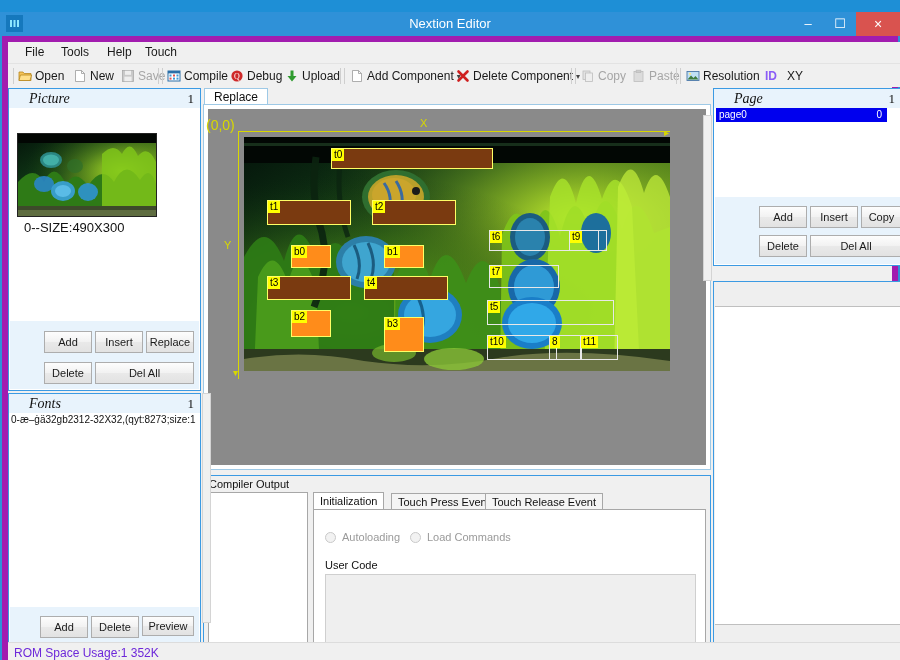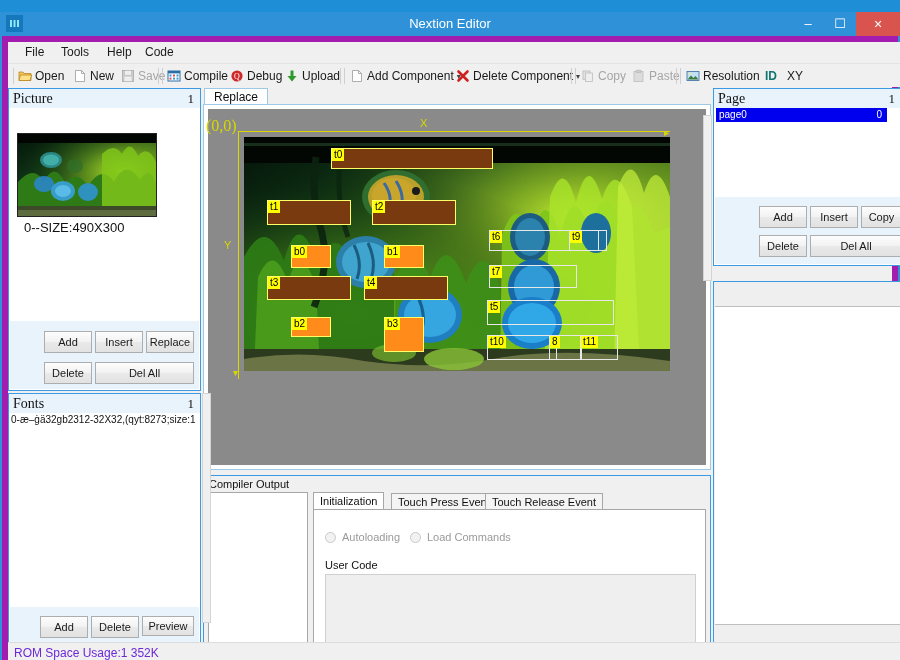--- a/index.html
+++ b/index.html
@@ -78,21 +78,21 @@
     border:1px solid #3b9ae3;
     background:#ffffff;
   }
   .panel-head {
     position:absolute; left:0; top:0; right:0; height:19px;
     background:#e8f3fc;
     font-family:"Liberation Serif", serif;
     font-size:14px; color:#111;
     line-height:19px;
   }
-  .panel-head .ht { position:absolute; left:4px; top:0; }
+  .panel-head .ht { position:absolute; left:20px; top:0;font-style:italic; }
   .panel-head .hn { position:absolute; right:6px; top:0; font-size:13px;}
   .panel-list {
     position:absolute; left:1px; right:1px;
     background:#ffffff;
     overflow:hidden;
   }
   .panel-foot {
     position:absolute; left:1px; right:1px; bottom:1px;
     background:#e8f3fc;
   }
@@ -154,21 +154,21 @@
     border:1px solid #9ec9e6;
     background:#ffffff;
   }
   #canvas {
     position:absolute; left:4px; top:4px; width:498px; height:356px;
     background:#8a8a8a;
   }
   
   #axis-h { position:absolute; left:30px; top:22px; width:432px; height:1px; background:#d8d800; }
   #axis-v { position:absolute; left:30px; top:22px; width:1px; height:248px; background:#d8d800; }
-  #axis-origin { position:absolute; left:-2px; top:8px; color:#d8d800; font-size:16px;font-family:Liberation Serif, serif;}
+  #axis-origin { position:absolute; left:-2px; top:8px; color:#d8d800; font-size:14px;}
   #axis-x-lab { position:absolute; left:212px; top:8px; color:#d8d800; font-size:11px;}
   #axis-y-lab { position:absolute; left:16px; top:130px; color:#d8d800; font-size:11px;}
   #arrow-x { position:absolute; left:456px; top:18px; color:#d8d800; font-size:10px; }
   #arrow-y { position:absolute; left:25px; top:258px; color:#d8d800; font-size:10px; }
 
   #screenimg {
     position:absolute; left:36px; top:28px; width:426px; height:234px;
     overflow:hidden;
     background:#06120a;
   }
@@ -268,21 +268,21 @@
     <div class="wbtn" id="btn-max">☐</div>
     <div class="wbtn" id="btn-close">×</div>
   </div>
 
   <div id="client">
 
     <div id="menubar">
       <div class="menu-item" style="left:10px">File</div>
       <div class="menu-item" style="left:46px">Tools</div>
       <div class="menu-item" style="left:92px">Help</div>
-      <div class="menu-item" style="left:130px">Code</div>
+      <div class="menu-item" style="left:130px">Touch</div>
     </div>
 
     <div id="toolbar">
       <div class="sep" style="left:5px;"></div>
 
       <div class="tb" style="left:10px">
         <span class="tbicon">
           <svg width="14" height="14" viewBox="0 0 14 14">
             <path d="M1 3 h4 l1.2 1.5 H13 v7 H1 z" fill="#f5c45a" stroke="#b88820" stroke-width="0.8"></path>
             <path d="M2.4 6 H13.6 L12 11.5 H1 z" fill="#ffdf8a" stroke="#b88820" stroke-width="0.8"></path>
@@ -392,21 +392,21 @@
       <div class="tb" style="left:678px">
         <span class="tbicon">
           <svg width="14" height="14" viewBox="0 0 14 14">
             <rect x="1" y="2.5" width="12" height="9" fill="#bfe0f5" stroke="#4a78a8" stroke-width="0.9"></rect>
             <path d="M1.5 10.5 L5 6.5 L7.5 9 L9.5 7 L12.5 10.5 z" fill="#3f7c3f"></path>
             <circle cx="4" cy="4.8" r="1.1" fill="#ffe680"></circle>
           </svg>
         </span><span>Resolution</span>
       </div>
 
-      <div class="tb" style="left:757px; color:#0f766e; font-weight:bold;">ID</div>
+      <div class="tb" style="left:757px; color:#8b5cf6; font-weight:bold;">ID</div>
       <div class="tb" style="left:779px">XY</div>
     </div>
 
     <div class="panel" id="picture-panel" style="left:0px; top:46px; width:193px; height:303px;">
       <div class="panel-head">
         <span class="ht">Picture</span>
         <span class="hn">1</span>
       </div>
       <div class="panel-list" style="top:19px; height:215px;">
         <div id="pic-thumb">
@@ -561,33 +561,33 @@
             </div>
             <div class="comp btn" style="left:140px; top:108px; width:40px; height:23px;">
               <span class="lbl">b1</span>
             </div>
             <div class="comp text" style="left:23px; top:139px; width:84px; height:24px;">
               <span class="lbl">t3</span>
             </div>
             <div class="comp text" style="left:120px; top:139px; width:84px; height:24px;">
               <span class="lbl">t4</span>
             </div>
-            <div class="comp btn" style="left:47px; top:180px; width:40px; height:20px;">
+            <div class="comp btn" style="left:47px; top:173px; width:40px; height:27px;">
               <span class="lbl">b2</span>
             </div>
             <div class="comp btn" style="left:140px; top:180px; width:40px; height:35px;">
               <span class="lbl">b3</span>
             </div>
             <div class="comp hot" style="left:245px; top:93px; width:110px; height:21px;">
               <span class="lbl">t6</span>
             </div>
             <div class="comp hot" style="left:325px; top:93px; width:38px; height:21px;">
               <span class="lbl">t9</span>
             </div>
-            <div class="comp hot" style="left:245px; top:128px; width:88px; height:23px;">
+            <div class="comp hot" style="left:245px; top:128px; width:70px; height:23px;">
               <span class="lbl">t7</span>
             </div>
             <div class="comp hot" style="left:243px; top:163px; width:127px; height:25px;">
               <span class="lbl">t5</span>
             </div>
             <div class="comp hot" style="left:243px; top:198px; width:70px; height:25px;">
               <span class="lbl">t10</span>
             </div>
             <div class="comp hot" style="left:305px; top:198px; width:33px; height:25px;">
               <span class="lbl">8</span>

